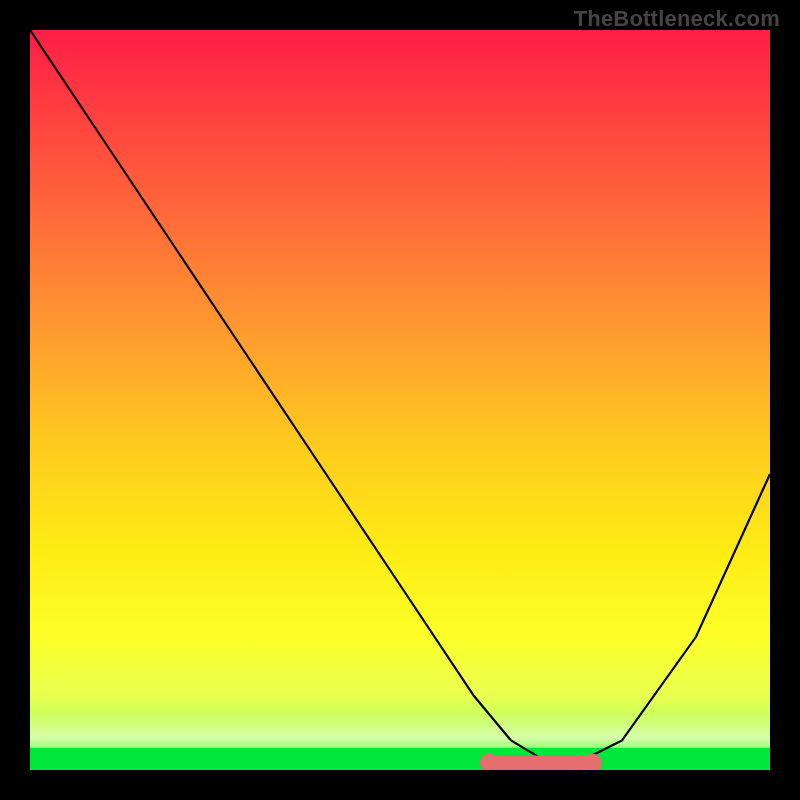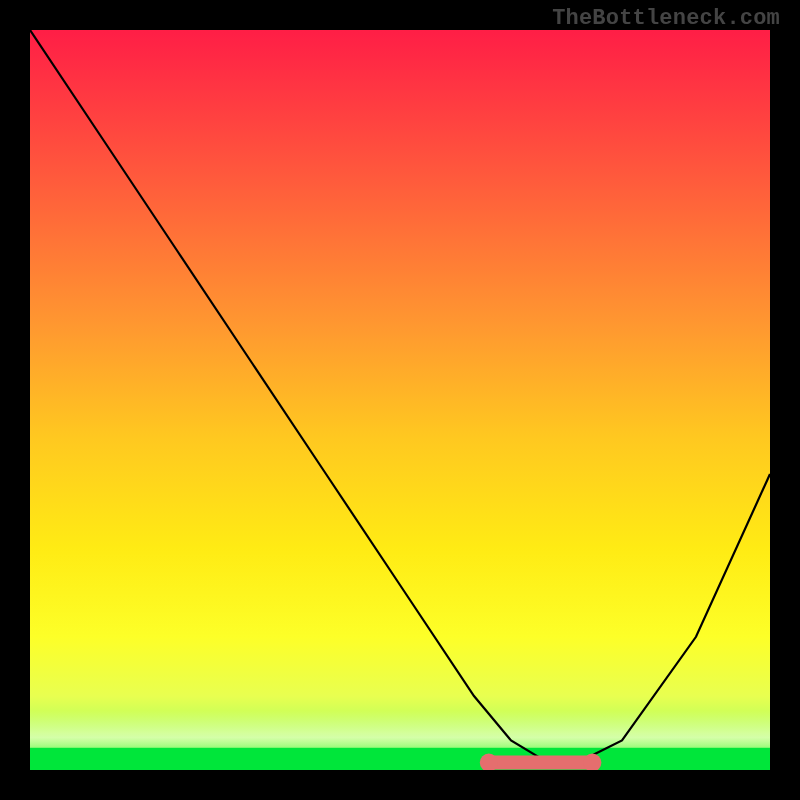--- a/index.html
+++ b/index.html
@@ -19,21 +19,20 @@
   }
   .watermark {
     position: absolute;
     top: 6px;
     right: 20px;
     color: #444;
     font-size: 22px;
     font-weight: 600;
     letter-spacing: 0.2px;
     z-index: 10;
-    font-family: Liberation Mono, monospace;
   }
   .plot-area {
     position: absolute;
     left: 30px;
     top: 30px;
     width: 740px;
     height: 740px;
   }
   .plot-area svg {
     display: block;

